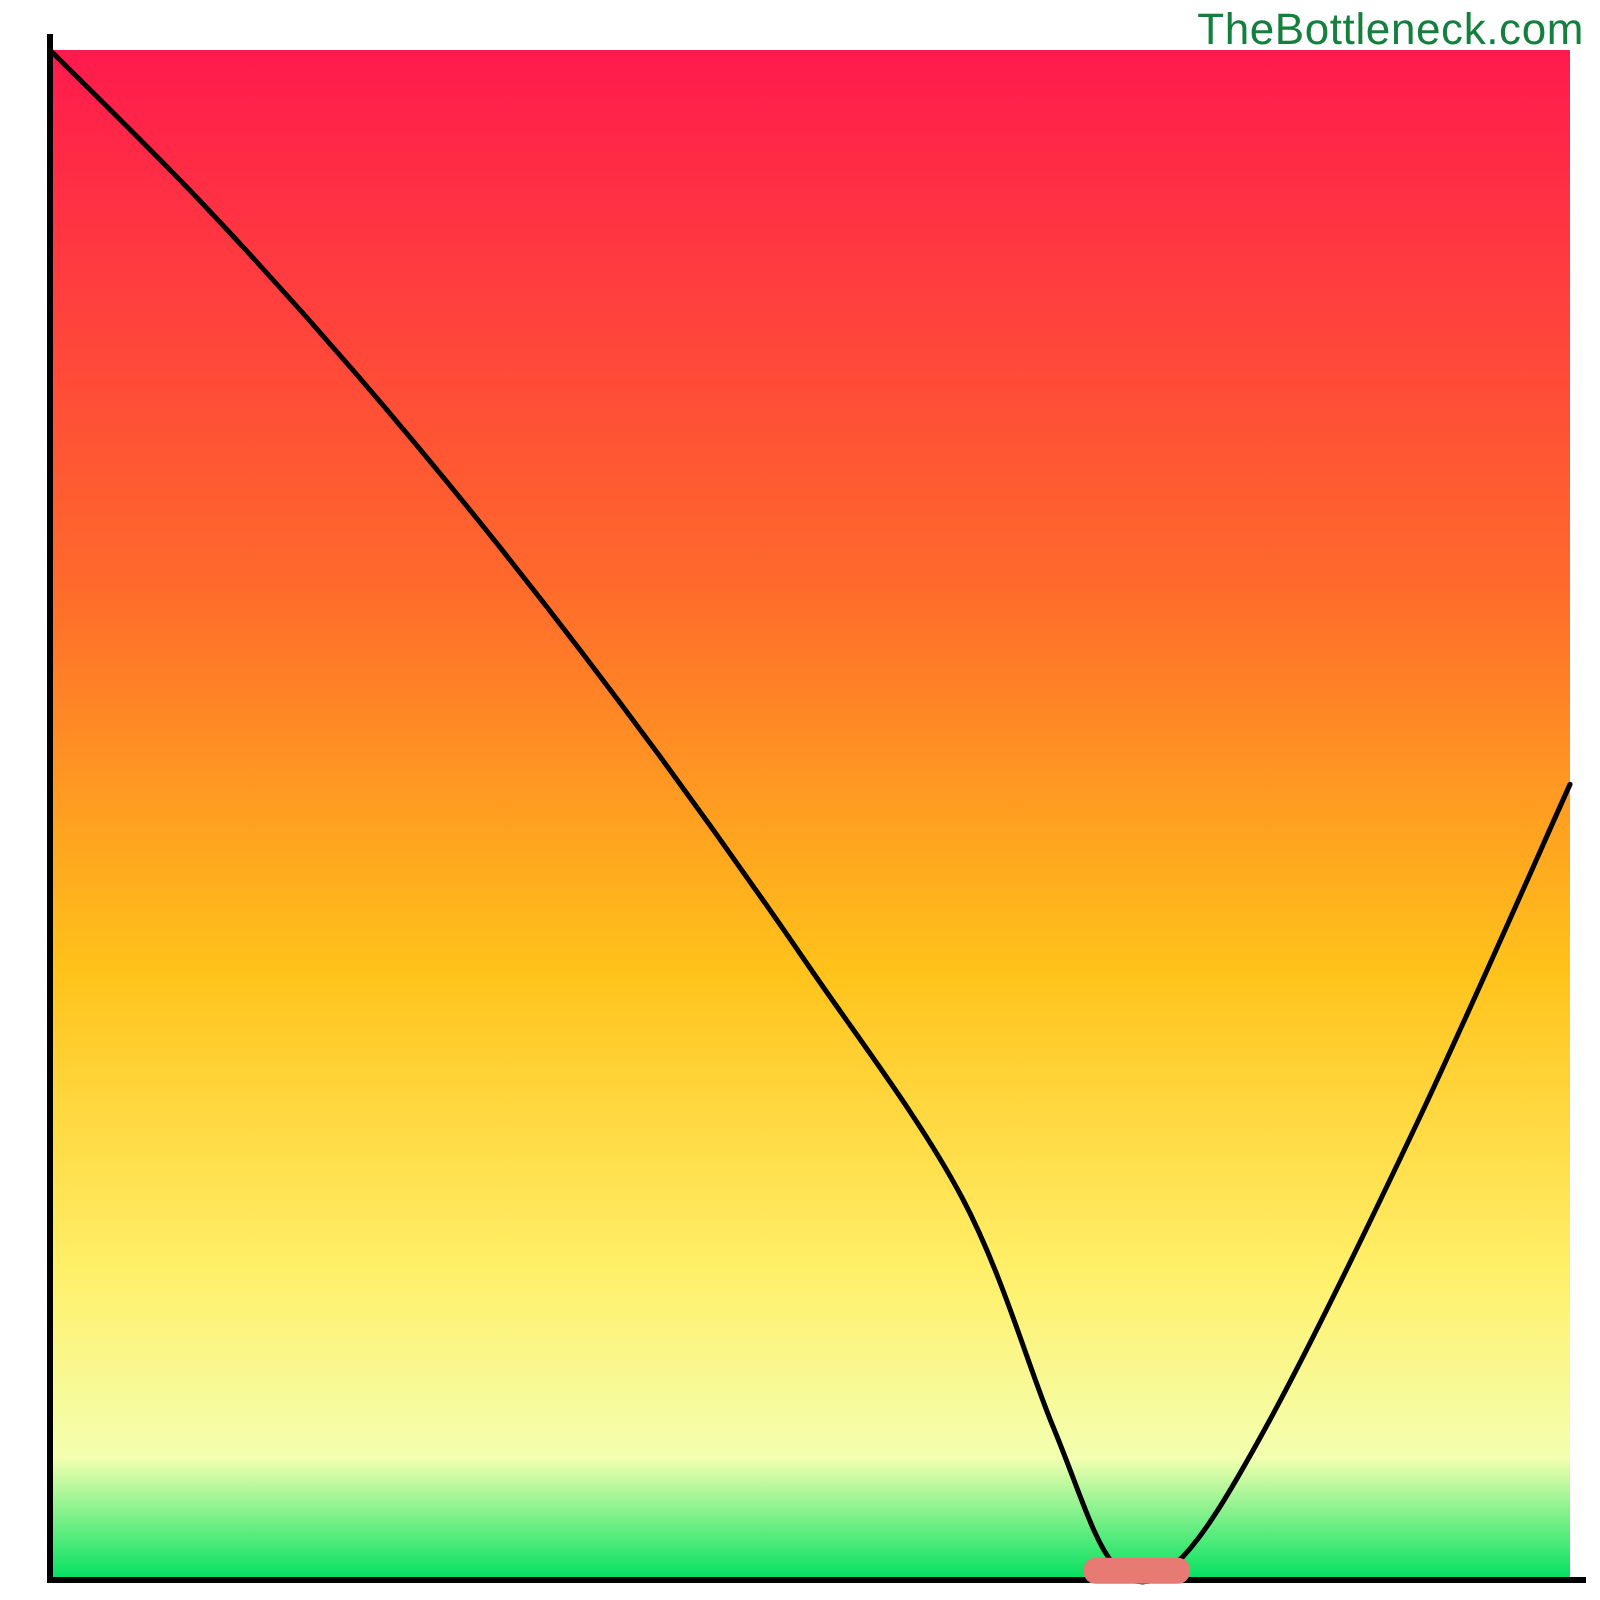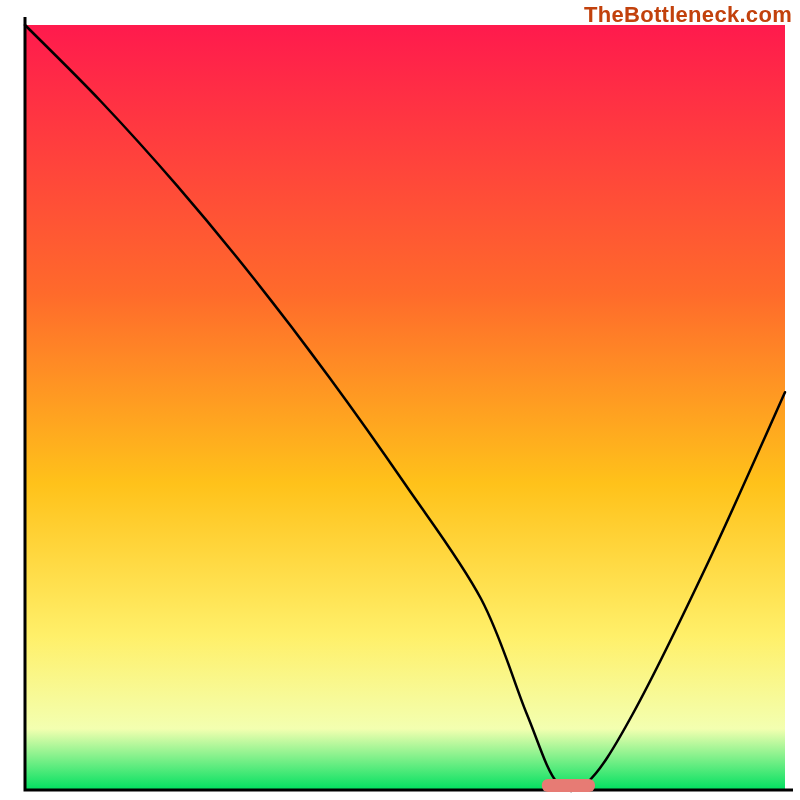--- a/index.html
+++ b/index.html
@@ -12,23 +12,23 @@
   }
   .chart-container {
     position: relative;
     width: 800px;
     height: 800px;
   }
   .watermark {
     position: absolute;
     top: 2px;
     right: 8px;
-    color: #c2410c;
+    color: #15803d;
     font-size: 22px;
-    font-weight: 700;
+    font-weight: 400;
     letter-spacing: 0.3px;
     z-index: 20;
   }
   svg.plot {
     position: absolute;
     top: 0;
     left: 0;
     width: 800px;
     height: 800px;
   }

